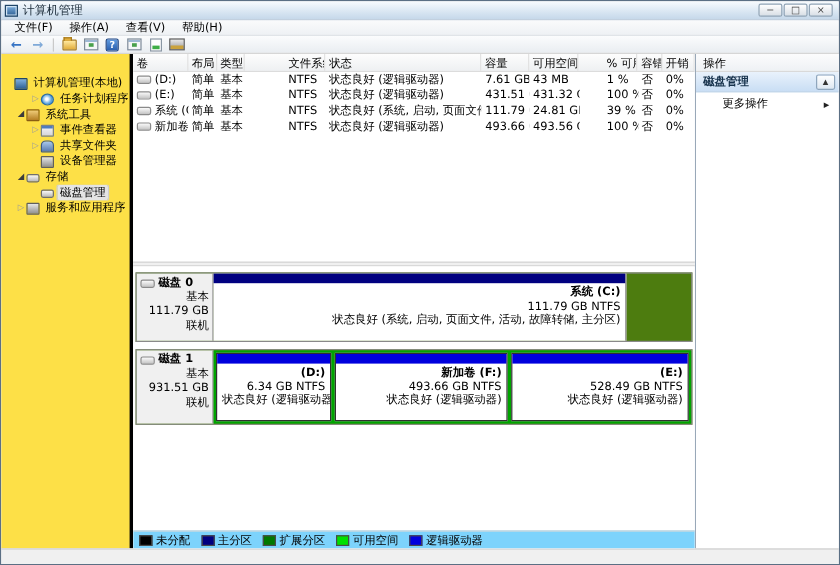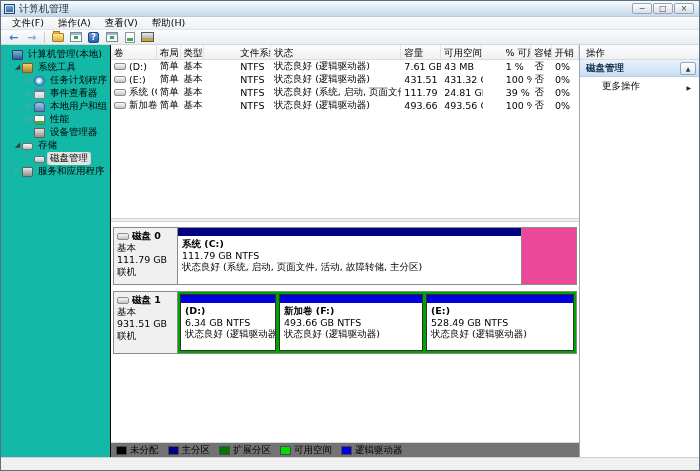--- a/index.html
+++ b/index.html
@@ -29,21 +29,21 @@
   .g-folder::before { content:""; position:absolute; top:-3px; left:0; width:5px; height:2px; background:#e2ae3c; border:1px solid #a87c1e; border-bottom:none; }
   .g-window { width:12px; height:10px; background:#f4f6f8; border:1px solid #7d8b99; box-shadow:inset 0 2px 0 #9db8d4; }
   .g-window .dot { position:relative; top:3px; left:3px; display:block; width:4px; height:3px; background:#49a04c; }
   .g-help { width:11px; height:11px; background:linear-gradient(#5f9ae0,#2a5fae); border:1px solid #1d4584; border-radius:2px; color:#fff; font-size:8px; font-weight:bold; text-align:center; line-height:10px; }
   .g-doc { width:10px; height:11px; background:#fff; border:1px solid #8a97a4; position:relative; }
   .g-doc::after { content:""; position:absolute; bottom:1px; left:1px; width:6px; height:3px; background:#3fae46; }
   .g-disks { width:13px; height:10px; background:linear-gradient(#e8e8e8,#9a9a9a); border:1px solid #5a5a5a; box-shadow:inset 0 -3px 0 #caa23c; }
 
   
   .main { flex:1; display:flex; min-height:0; background:#f0f0f0; }
-  .tree { width:110px; flex:none; background:#14b8a6; border-right:1px solid #000000; padding-top:3px; overflow:hidden; }
+  .tree { width:110px; flex:none; background:#fde047; border-right:3px solid #000000; padding-top:18px; overflow:hidden; }
   .center { width:469px; flex:none; display:flex; flex-direction:column; background:#fff; border-right:1px solid #99a8b8; }
   .actions { flex:1; background:#fff; display:flex; flex-direction:column; }
 
   
   .tree-item { display:flex; align-items:center; height:13px; white-space:nowrap; overflow:hidden; }
   .lv0 { padding-left:2px; } .lv1 { padding-left:12px; } .lv2 { padding-left:24px; }
   .expander { width:9px; flex:none; font-size:7px; line-height:9px; color:#9a9a9a; text-align:center; }
   .expander.expanded::before { content:"◢"; color:#3c3c3c; }
   .expander.collapsed::before { content:"▷"; }
   .ti { width:11px; height:10px; flex:none; margin-right:3px; border-radius:1px; }
@@ -68,37 +68,37 @@
   .c0 { width:53px; } .c1 { width:27px; } .c2 { width:27px; } .c3 { width:39px;margin-left:33px; }
   .c4 { width:153px; } .c5 { width:46px; } .c6 { width:48px; } .c7 { width:33px;margin-left:20px; }
   .c8 { width:23px; } .c9 { width:31px; }
   .vc.c0 { display:flex; align-items:center; }
   .drive-ico { width:12px; height:7px; flex:none; background:linear-gradient(#fafafa,#c4c4c4); border:1px solid #8a8a8a; border-radius:2px; margin-right:3px; }
 
   .splitter { height:4px; flex:none; background:#f0f0f0; border-top:1px solid #d4d4d4; border-bottom:1px solid #d4d4d4; }
 
   
   .graph-pane { flex:1; position:relative; background:#fff; padding:5px 2px 16px 2px; overflow:hidden; }
-  .disk-row { display:flex; border:1px solid #8a8a8a; margin-bottom:6px; background:#ec4899; }
+  .disk-row { display:flex; border:1px solid #8a8a8a; margin-bottom:6px; background:#4d7c0f;text-align:right; }
   .disk-row.d0 { height:58px; }
   .disk-row.d1 { height:63px; }
   .disk-label { width:64px; flex:none; background:#f0f0f0; border-right:1px solid #8a8a8a; padding:2px 3px; line-height:12px; }
   .dname { font-weight:bold; display:flex; align-items:center; gap:3px; }
   .dname .drive-ico { margin-right:0; }
   .parts-area { flex:1; position:relative; }
   .part { display:flex; flex-direction:column; background:#fff; }
   .part-bar { height:8px; flex:none; }
   .part-body { padding:2px 4px; line-height:11.5px; white-space:nowrap; overflow:hidden; }
   .pname { font-weight:bold; }
   .part-primary { position:absolute; top:0; bottom:0; left:0; width:344px; border-right:1px solid #8a8a8a; }
   .extended { position:absolute; inset:0; padding:2px; display:flex; gap:3px; }
   .logical { border:1px solid #2f2f2f; }
   .log-d { width:96px; flex:none; } .log-f { width:144px; flex:none; } .log-e { flex:1; }
 
-  .legend-strip { position:absolute; left:0; right:0; bottom:0; height:15px; background:#737373; border-top:1px solid #dadada; display:flex; align-items:center; padding-left:5px; gap:9px; }
+  .legend-strip { position:absolute; left:0; right:0; bottom:0; height:15px; background:#7dd3fc; border-top:1px solid #dadada; display:flex; align-items:center; padding-left:5px; gap:9px; }
   .lg-item { display:flex; align-items:center; gap:3px; white-space:nowrap; }
   .lg-sq { width:11px; height:9px; border:1px solid #4a4a4a; flex:none; }
 
   
   .actions-title { height:15px; flex:none; padding:2px 6px 0 6px; background:linear-gradient(#fcfcfd,#eef1f4); border-bottom:1px solid #d9d9d9; }
   .action-header { height:17px; flex:none; display:flex; align-items:center; padding:0 3px 0 6px; background:linear-gradient(#e9f2fc,#c9def4); border-bottom:1px solid #b7cfe6; font-weight:bold; color:#16324c; }
   .collapse-btn { margin-left:auto; width:16px; height:13px; border:1px solid #8fa6bd; border-radius:2px; background:linear-gradient(#ffffff,#dde7f1); text-align:center; }
   .collapse-btn::before { content:"▲"; font-size:6px; color:#333; line-height:11px; display:block; }
   .more-actions { height:18px; flex:none; display:flex; align-items:center; padding:0 8px 0 22px; }
   .more-arrow { margin-left:auto; }
@@ -161,44 +161,39 @@
   </div>
 
   <div class="main">
 
     <div class="tree">
       <div class="tree-item lv0">
         <span class="expander"></span>
         <span class="ti ti-computer"></span>
         <span class="tree-label">计算机管理(本地)</span>
       </div>
+      <div class="tree-item lv2">
+        <span class="expander collapsed"></span>
+        <span class="ti ti-clock"></span>
+        <span class="tree-label">任务计划程序</span>
+      </div>
       <div class="tree-item lv1">
         <span class="expander expanded"></span>
         <span class="ti ti-tools"></span>
         <span class="tree-label">系统工具</span>
       </div>
       <div class="tree-item lv2">
         <span class="expander collapsed"></span>
-        <span class="ti ti-clock"></span>
-        <span class="tree-label">任务计划程序</span>
-      </div>
-      <div class="tree-item lv2">
-        <span class="expander collapsed"></span>
         <span class="ti ti-event"></span>
         <span class="tree-label">事件查看器</span>
       </div>
       <div class="tree-item lv2">
         <span class="expander collapsed"></span>
         <span class="ti ti-users"></span>
-        <span class="tree-label">本地用户和组</span>
-      </div>
-      <div class="tree-item lv2">
-        <span class="expander collapsed"></span>
-        <span class="ti ti-perf"></span>
-        <span class="tree-label">性能</span>
+        <span class="tree-label">共享文件夹</span>
       </div>
       <div class="tree-item lv2">
         <span class="expander"></span>
         <span class="ti ti-device"></span>
         <span class="tree-label">设备管理器</span>
       </div>
       <div class="tree-item lv1">
         <span class="expander expanded"></span>
         <span class="ti ti-drive"></span>
         <span class="tree-label">存储</span>

